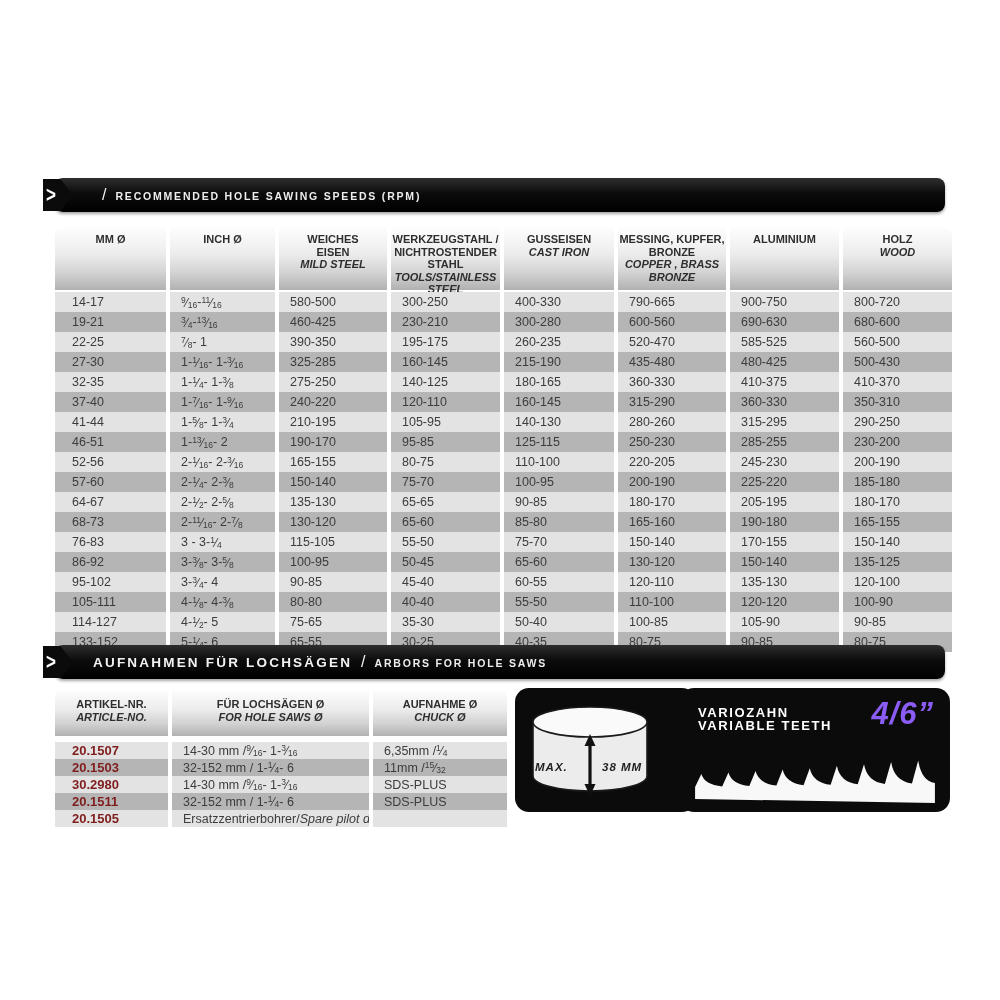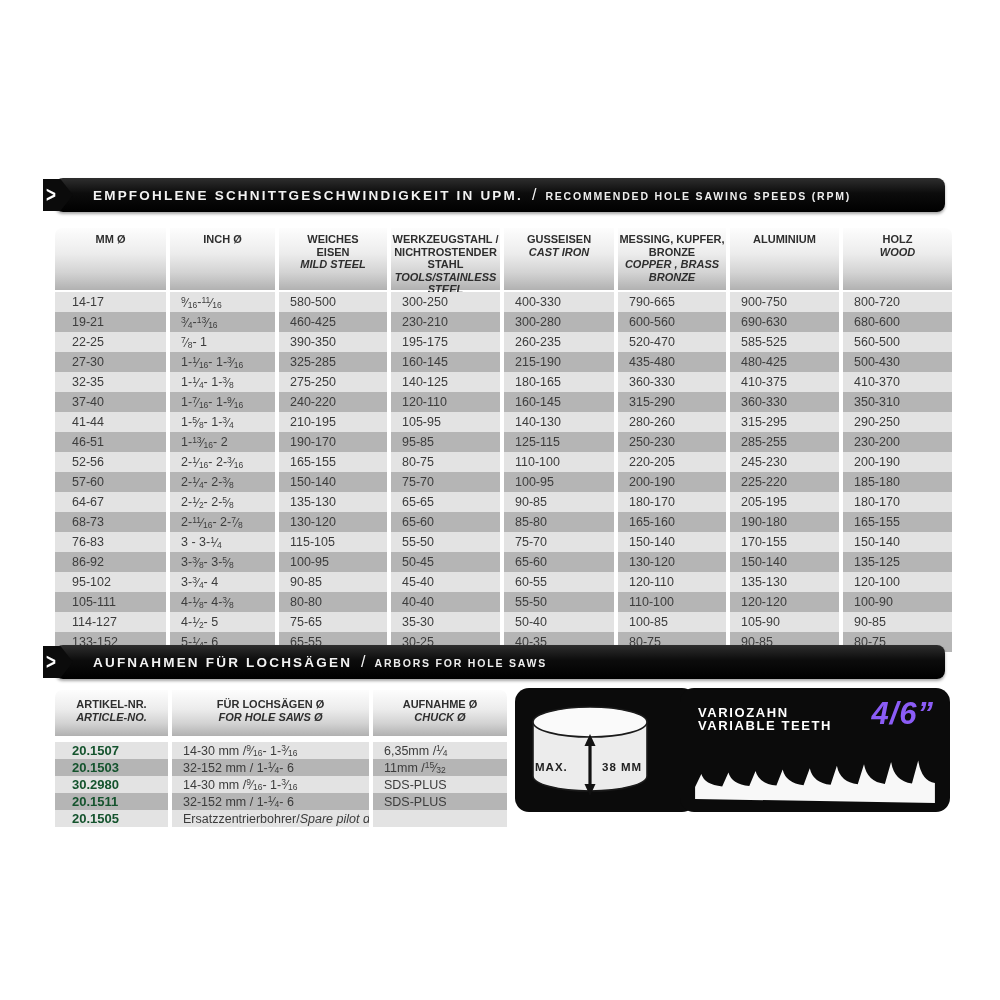--- a/index.html
+++ b/index.html
@@ -40,48 +40,47 @@
   .trow.dark  .td{background:#b5b5b5;}
 
   #speed-table{position:absolute;left:55px;top:228px;width:890px;}
   #speed-table .thead{height:62px;grid-auto-rows:62px;margin-bottom:2px;}
   #speed-table .trow{height:20px;}
 
   #arbor-table{position:absolute;left:55px;top:690px;width:450px;}
   #arbor-table .thead{height:46px;grid-auto-rows:46px;margin-bottom:6px;}
   #arbor-table .thead .th{padding-top:8px;}
   #arbor-table .trow{height:17px;}
-  #arbor-table .trow .td.c0{font-weight:bold;color:#14532d;font-size:13px;}
+  #arbor-table .trow .td.c0{font-weight:bold;color:#7f1d1d;font-size:13px;}
 
   
   .fr{white-space:nowrap;}
   .fr .nu{font-size:8.5px;vertical-align:3.5px;}
   .fr .de{font-size:8.5px;vertical-align:-1px;}
   .fr .fsl{font-size:12px;}
 
   
   .blackbox{position:absolute;top:688px;height:124px;background:#0b0b0b;border-radius:14px;}
-  #max-depth-box{left:515px;width:181px;}
+  #max-depth-box{left:515px;width:181px;font-style:italic;}
   #teeth-box{left:680px;width:270px;}
   #teeth-box .labels{position:absolute;left:18px;top:18px;color:#fff;}
   #teeth-box .labels div{font-size:13px;font-weight:bold;letter-spacing:1.6px;line-height:13px;white-space:nowrap;}
   #teeth-box .size{position:absolute;right:16px;top:8px;color:#8b5cf6;font-size:31px;
        font-weight:bold;font-style:italic;letter-spacing:1px;}
   #teeth-box svg{position:absolute;left:13px;right:13px;bottom:7px;width:244px;height:58px;}
 </style>
 </head>
 <body>
 
 <div class="page">
 
   <div class="bar" id="bar1">
     <div class="arrow">
         <span>&gt;</span>
       </div>
-    <span class="de">EMPFOHLENE SCHNITTGESCHWINDIGKEIT IN UPM.</span>
     <span class="sep">/</span>
     <span class="en">RECOMMENDED HOLE SAWING SPEEDS (RPM)</span>
   </div>
 
   <div id="speed-table">
     <div class="grid speed-grid thead">
         <div class="th">
           <div>MM Ø</div>
         </div>
         <div class="th">

